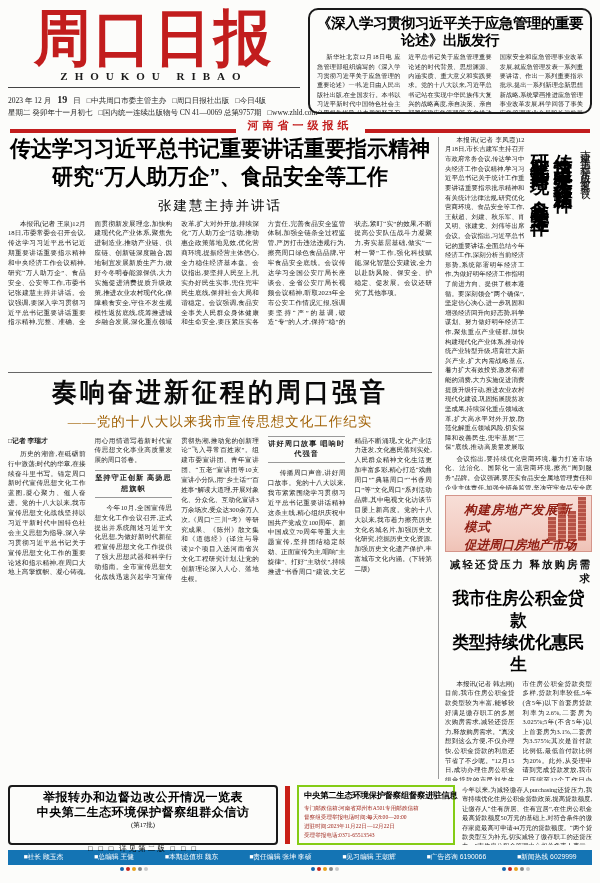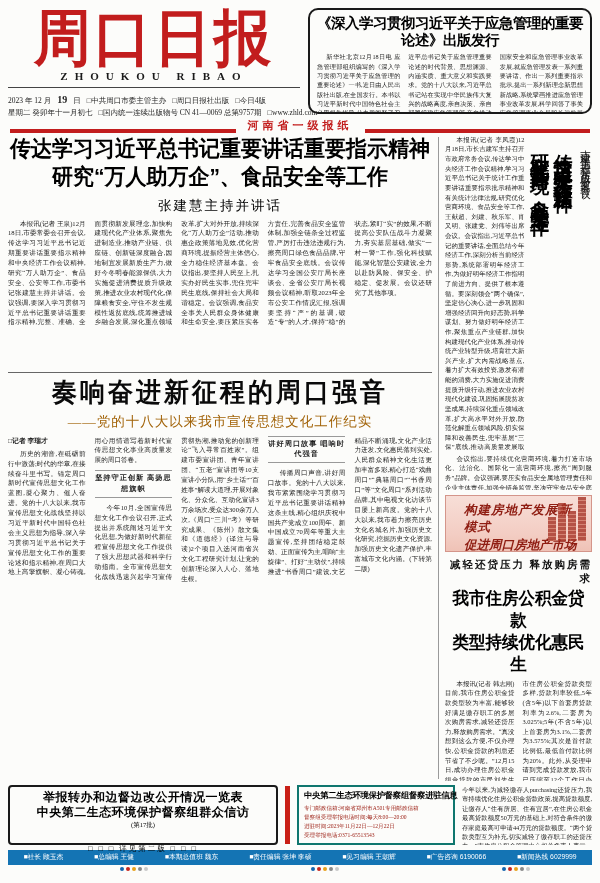--- a/index.html
+++ b/index.html
@@ -62,21 +62,21 @@
   .hz-h { text-align:center; font-weight:900; font-size:16.5px; line-height:1.25; color:#000; margin-top:3px; transform:scaleY(1.05); }
   .hz-body { margin-top:4px; column-count:2; column-gap:8px; font-size:6.4px; line-height:1.5; text-align:justify; height:118px; overflow:hidden; color:#1c1c1c; }
 
   
   .bottomrow { display:flex; padding:4px 8px 0 8px; gap:7px; height:64px; align-items:stretch; }
   .blbox { width:270px; border:2px solid #1a1a1a; border-radius:4px; text-align:center; padding:3px 4px; }
   .blbox-t { font-weight:900; font-size:12px; line-height:1.25; letter-spacing:0.5px; }
   .blbox-batch { font-size:6.5px; margin-top:1px; }
   .blbox-note { font-size:7.5px; margin-top:14px; letter-spacing:2px; }
   .red-div { width:5px; background:#c92017; margin:1px 0; }
-  .bmbox { width:158px; border:2px solid #0f766e; padding:3px 5px; }
+  .bmbox { width:158px; border:2px solid #84cc16; padding:3px 5px; }
   .bmbox-t { font-weight:900; font-size:8.4px; text-align:center; letter-spacing:-0.3px; white-space:nowrap; }
   .bmbox-lines { margin-top:3px; font-size:5.6px; line-height:1.6; color:#9b1d12; }
   .bcont { flex:1; font-size:6.3px; line-height:1.5; text-align:justify; overflow:hidden; color:#1c1c1c; }
 
   
   .footerbar { margin:5px 8px 0 8px; background:#1474b4; color:#fff; height:15px; display:flex; align-items:center; justify-content:space-around; font-size:6.8px; font-family:"Liberation Sans","DejaVu Sans",sans-serif; white-space:nowrap; overflow:hidden; }
   .dotsrow { display:flex; justify-content:space-between; padding:2px 70px 0 120px; }
   .dots { display:flex; gap:2px; }
   .dots i { width:4px; height:4px; border-radius:50%; display:block; }
   .d1{background:#1565ae}.d2{background:#c8251c}.d3{background:#e8a11b}.d4{background:#8a8a8a}.d5{background:#c9c9c9}

